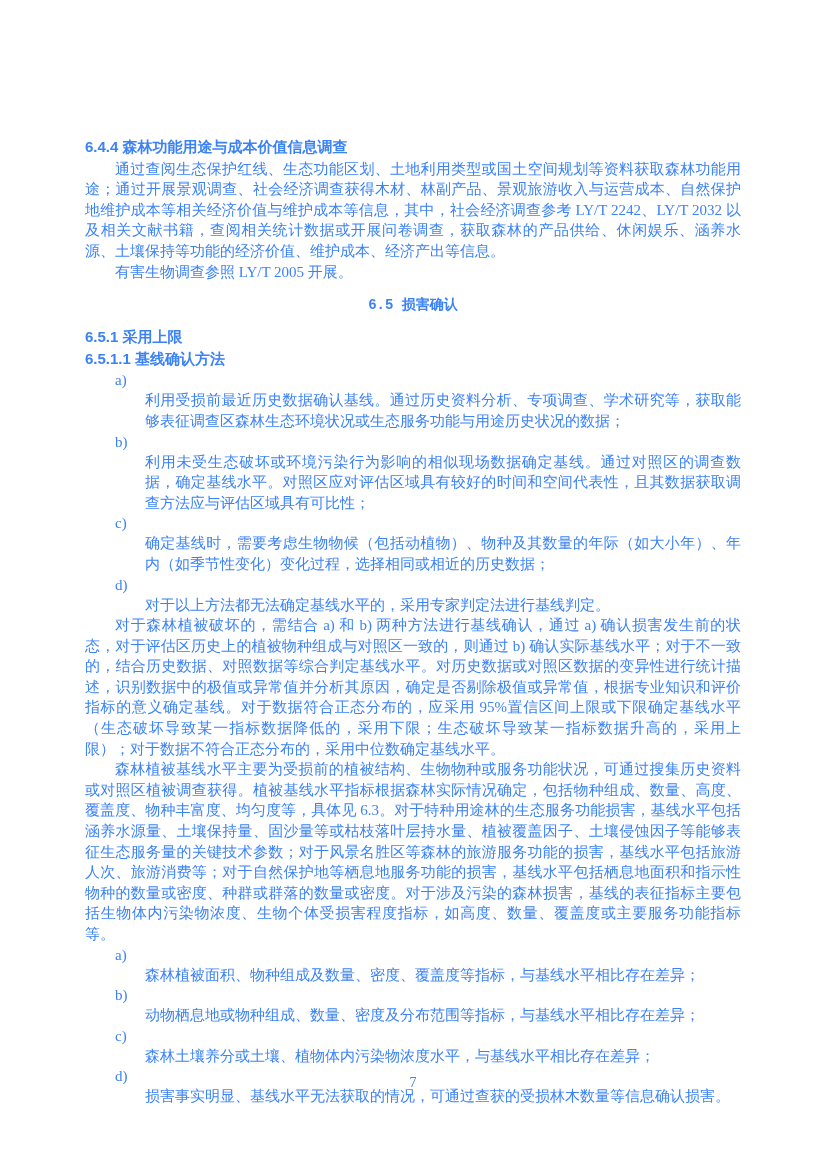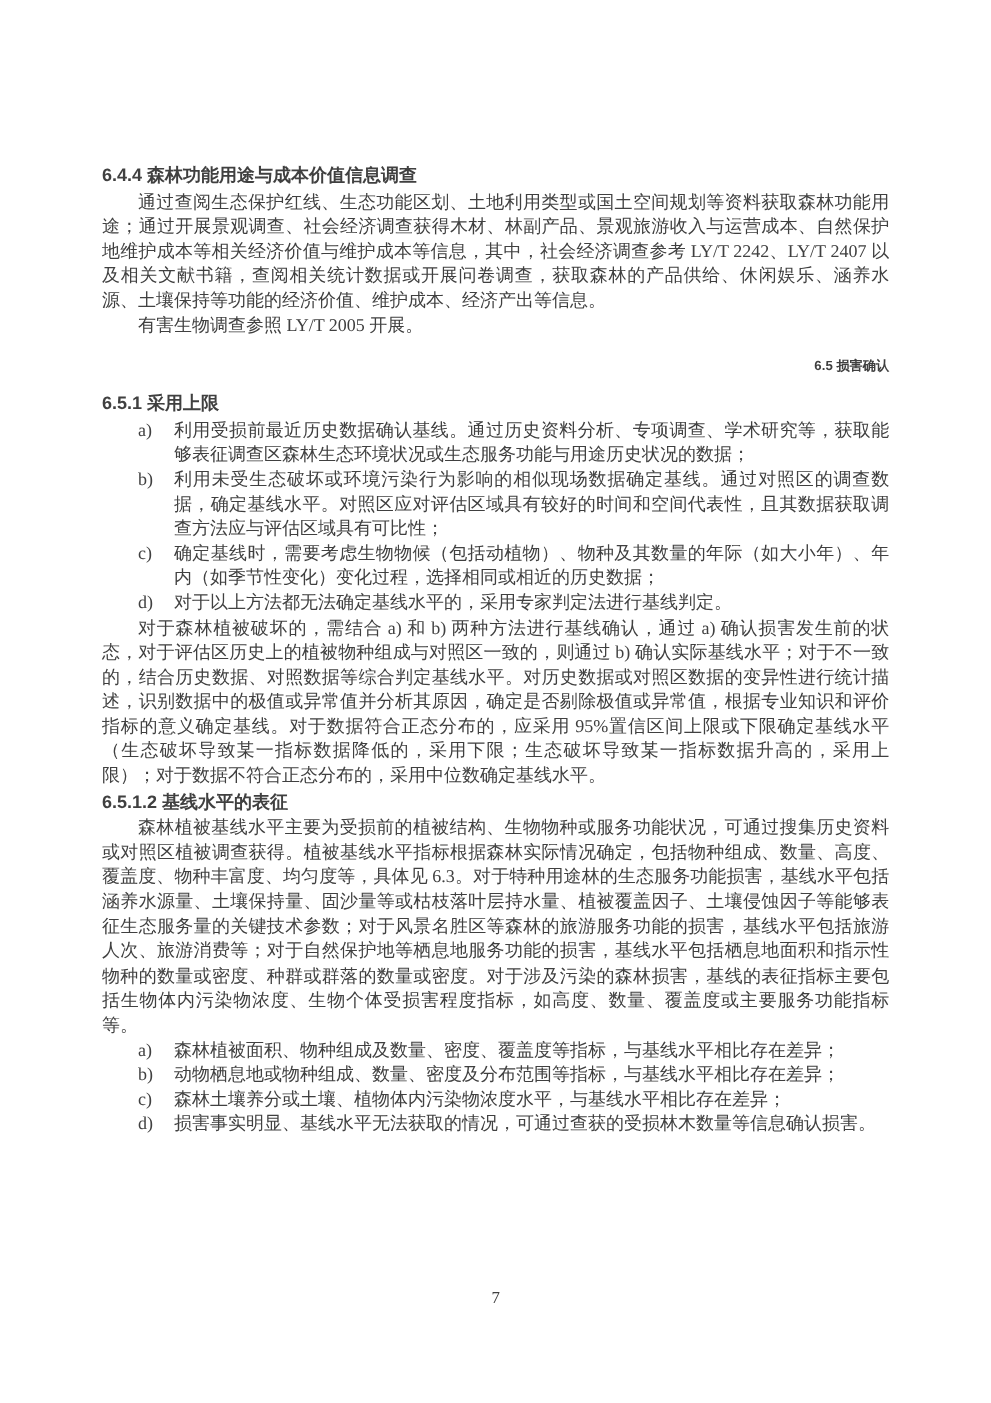--- a/index.html
+++ b/index.html
@@ -6,21 +6,21 @@
     margin: 0;
     padding: 0;
     background: #ffffff;
   }
   .page {
     position: relative;
     width: 826px;
     height: 1169px;
     margin: 0 auto;
     background: #ffffff;
-    color: #404040;
+    color: #3b82f6;
     font-family: "Liberation Serif", serif;
     overflow: hidden;
   }
   .content {
     position: absolute;
     left: 85px;
     right: 85px;
     top: 136px;
     font-size: 15px;
     line-height: 20.6px;
@@ -28,70 +28,72 @@
   }
   .h3 {
     font-family: "Liberation Sans", sans-serif;
     font-weight: bold;
     font-size: 15px;
     line-height: 20.6px;
     margin: 1px 0;
     text-align: left;
   }
   .h2 {
-    font-family: Liberation Sans, sans-serif;
+    font-family: Liberation Mono, monospace;
     font-weight: bold;
-    font-size: 11px;
+    font-size: 14px;
     line-height: 21px;
     margin: 13px 0 11px 0;
-    text-align: right;
+    text-align: center;
   }
   p.para {
     margin: 0;
     text-indent: 2em;
   }
   ul.abc-list {
     list-style: none;
     margin: 0;
     padding: 0 0 0 2em;
   }
   ul.abc-list li {
     display: flex;
   }
   .item-label {
     flex: 0 0 2em;
   }
   .item-text {
     flex: 1 1 auto;
     text-align: justify;
+    margin-top: 20px;
   }
   .footer {
     position: absolute;
     left: 0;
     right: 0;
     bottom: 78px;
     text-align: center;
     font-size: 14px;
     line-height: 16px;
   }
 </style>
 </head>
 <body>
 
 <div class="page">
   <main class="content">
 
     <h3 class="h3">6.4.4  森林功能用途与成本价值信息调查</h3>
-    <p class="para">通过查阅生态保护红线、生态功能区划、土地利用类型或国土空间规划等资料获取森林功能用途；通过开展景观调查、社会经济调查获得木材、林副产品、景观旅游收入与运营成本、自然保护地维护成本等相关经济价值与维护成本等信息，其中，社会经济调查参考 LY/T 2242、LY/T 2407 以及相关文献书籍，查阅相关统计数据或开展问卷调查，获取森林的产品供给、休闲娱乐、涵养水源、土壤保持等功能的经济价值、维护成本、经济产出等信息。</p>
+    <p class="para">通过查阅生态保护红线、生态功能区划、土地利用类型或国土空间规划等资料获取森林功能用途；通过开展景观调查、社会经济调查获得木材、林副产品、景观旅游收入与运营成本、自然保护地维护成本等相关经济价值与维护成本等信息，其中，社会经济调查参考 LY/T 2242、LY/T 2032 以及相关文献书籍，查阅相关统计数据或开展问卷调查，获取森林的产品供给、休闲娱乐、涵养水源、土壤保持等功能的经济价值、维护成本、经济产出等信息。</p>
 
     <p class="para">有害生物调查参照 LY/T 2005 开展。</p>
 
     <h2 class="h2">6.5  损害确认</h2>
 
     <h3 class="h3">6.5.1  采用上限</h3>
+    <h3 class="h3">6.5.1.1  基线确认方法</h3>
 
     <ul class="abc-list">
       <li>
         <span class="item-label">a)</span>
         <span class="item-text">利用受损前最近历史数据确认基线。通过历史资料分析、专项调查、学术研究等，获取能够表征调查区森林生态环境状况或生态服务功能与用途历史状况的数据；</span>
       </li>
       <li>
         <span class="item-label">b)</span>
         <span class="item-text">利用未受生态破坏或环境污染行为影响的相似现场数据确定基线。通过对照区的调查数据，确定基线水平。对照区应对评估区域具有较好的时间和空间代表性，且其数据获取调查方法应与评估区域具有可比性；</span>
       </li>
@@ -100,21 +102,20 @@
         <span class="item-text">确定基线时，需要考虑生物物候（包括动植物）、物种及其数量的年际（如大小年）、年内（如季节性变化）变化过程，选择相同或相近的历史数据；</span>
       </li>
       <li>
         <span class="item-label">d)</span>
         <span class="item-text">对于以上方法都无法确定基线水平的，采用专家判定法进行基线判定。</span>
       </li>
     </ul>
 
     <p class="para">对于森林植被破坏的，需结合 a) 和 b) 两种方法进行基线确认，通过 a) 确认损害发生前的状态，对于评估区历史上的植被物种组成与对照区一致的，则通过 b) 确认实际基线水平；对于不一致的，结合历史数据、对照数据等综合判定基线水平。对历史数据或对照区数据的变异性进行统计描述，识别数据中的极值或异常值并分析其原因，确定是否剔除极值或异常值，根据专业知识和评价指标的意义确定基线。对于数据符合正态分布的，应采用 95%置信区间上限或下限确定基线水平（生态破坏导致某一指标数据降低的，采用下限；生态破坏导致某一指标数据升高的，采用上限）；对于数据不符合正态分布的，采用中位数确定基线水平。</p>
 
-    <h3 class="h3">6.5.1.2  基线水平的表征</h3>
     <p class="para">森林植被基线水平主要为受损前的植被结构、生物物种或服务功能状况，可通过搜集历史资料或对照区植被调查获得。植被基线水平指标根据森林实际情况确定，包括物种组成、数量、高度、覆盖度、物种丰富度、均匀度等，具体见 6.3。对于特种用途林的生态服务功能损害，基线水平包括涵养水源量、土壤保持量、固沙量等或枯枝落叶层持水量、植被覆盖因子、土壤侵蚀因子等能够表征生态服务量的关键技术参数；对于风景名胜区等森林的旅游服务功能的损害，基线水平包括旅游人次、旅游消费等；对于自然保护地等栖息地服务功能的损害，基线水平包括栖息地面积和指示性物种的数量或密度、种群或群落的数量或密度。对于涉及污染的森林损害，基线的表征指标主要包括生物体内污染物浓度、生物个体受损害程度指标，如高度、数量、覆盖度或主要服务功能指标等。</p>
 
 
     <ul class="abc-list">
       <li>
         <span class="item-label">a)</span>
         <span class="item-text">森林植被面积、物种组成及数量、密度、覆盖度等指标，与基线水平相比存在差异；</span>
       </li>
       <li>
         <span class="item-label">b)</span>

